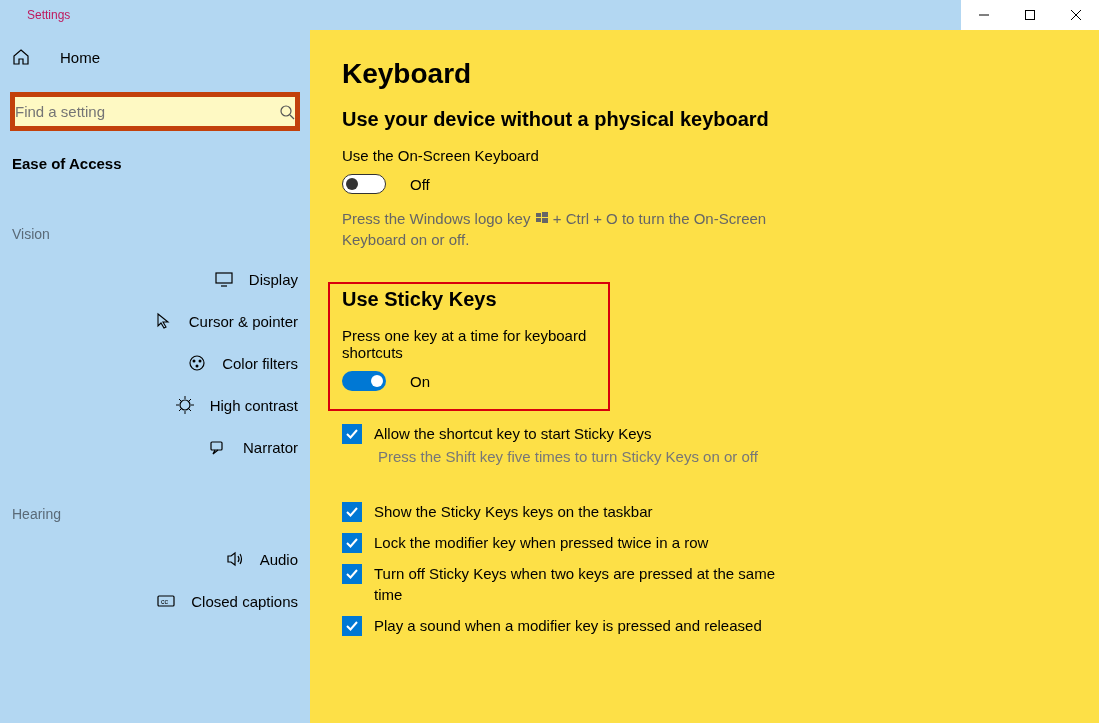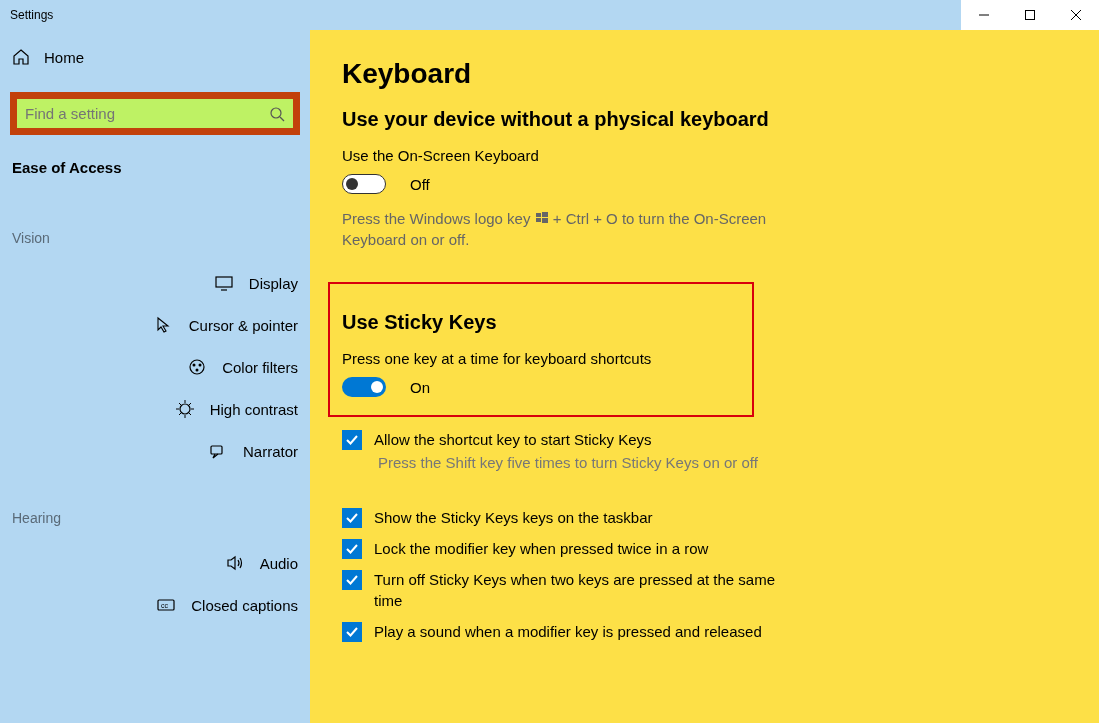--- a/index.html
+++ b/index.html
@@ -1,31 +1,31 @@
 <!DOCTYPE html>
 <html><head>
   <meta charset="utf-8">
   <style>
     * { margin: 0; padding: 0; box-sizing: border-box; font-family: "Segoe UI", Arial, sans-serif; }
     body { width: 1099px; height: 723px; background: #fff; overflow: hidden; display: flex; flex-direction: column; }
     
     .titlebar { height: 30px; display: flex; align-items: center; background: #b3d7f2; border-bottom: none; }
-    .titlebar-title { font-size: 12px; padding-left: 10px; flex: 1; color: #000000; }
+    .titlebar-title { font-size: 12px; padding-left: 27px; flex: 1; color: #be185d; }
     .titlebar-controls { display: flex; height: 100%; }
     .titlebar-btn { width: 46px; height: 100%; display: flex; align-items: center; justify-content: center; background: #fff; }
     .titlebar-btn svg { width: 10px; height: 10px; }
     
     .content { display: flex; flex: 1; overflow: hidden; }
     
     .sidebar { width: 310px; background: #b3d7f2; padding: 10px 10px 0 10px; overflow-y: auto; }
-    .home-row { display: flex; align-items: center; padding: 8px 2px; margin-bottom: 18px; cursor: pointer; }
+    .home-row { display: flex; align-items: center; padding: 8px 2px; margin-bottom: 18px; cursor: pointer; gap: 16px; }
     .home-row .icon { width: 18px; height: 18px; margin-right: 14px; }
     .home-row span { font-size: 15px; }
     
-    .search-box { display: flex; align-items: center; border: 7px solid #c2410c; background: #bef264; padding: 6px 8px; margin-bottom: 18px; }
+    .search-box { display: flex; align-items: center; border: 5px solid #c2410c; background: #fef9c3; padding: 6px 0; margin-bottom: 18px; }
     .search-box input { flex: 1; background: transparent; border: none; outline: none; font-size: 15px; color: #555; }
     .search-box .s-icon { width: 16px; height: 16px; }
     
     .section-title { font-size: 15px; font-weight: 600; padding: 6px 2px; margin-bottom: 42px; }
     .group-label { font-size: 14px; color: #5a6a78; padding: 6px 2px; margin-bottom: 10px; }
     
     .nav-item { display: flex; align-items: center; padding: 12px 2px; cursor: pointer; justify-content: flex-end; }
     .nav-item .icon { width: 18px; height: 18px; margin-right: 16px; display: flex; align-items: center; justify-content: center; }
     .nav-item span { font-size: 15px; }
     .nav-group { margin-bottom: 32px; }
@@ -42,21 +42,21 @@
     .toggle-row { display: flex; align-items: center; margin-bottom: 4px; gap: 12px; }
     .toggle { width: 44px; height: 20px; border-radius: 10px; position: relative; margin-right: 12px; cursor: pointer; }
     .toggle.off { border: 1px solid #333; background: #fff; }
     .toggle.off .knob { width: 12px; height: 12px; border-radius: 50%; background: #333; position: absolute; left: 3px; top: 3px; }
     .toggle.on { background: #0078d4; }
     .toggle.on .knob { width: 12px; height: 12px; border-radius: 50%; background: #fff; position: absolute; right: 3px; top: 4px; }
     .toggle-text { font-size: 15px; }
     
     .section-block { margin-bottom: 32px; }
     
-    .highlight-box { border: 2px solid #d8000c; padding: 27px 12px 14px 12px; margin-left: -14px; width: 426px; margin-bottom: 12px; }
+    .highlight-box { border: 2px solid #d8000c; padding: 4px 12px 14px 12px; margin-left: -14px; width: 282px; margin-bottom: 12px; }
     
     .check-row { display: flex; align-items: flex-start; margin-bottom: 10px; }
     .checkbox { width: 20px; height: 20px; background: #0078d4; display: flex; align-items: center; justify-content: center; flex-shrink: 0; margin-right: 12px; cursor: pointer; margin-top: 1px; }
     .checkbox svg { width: 14px; height: 14px; }
     .check-label { font-size: 15px; max-width: 430px; line-height: 1.4; }
     .check-hint { font-size: 15px; color: #777; margin-left: 36px; margin-top: -6px; margin-bottom: 36px; }
   </style>
 </head>
 <body>
 

